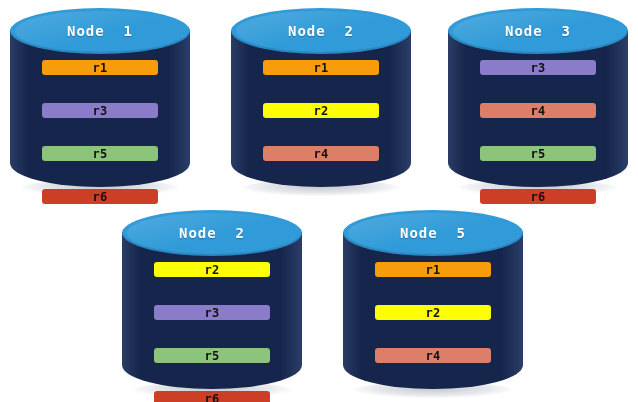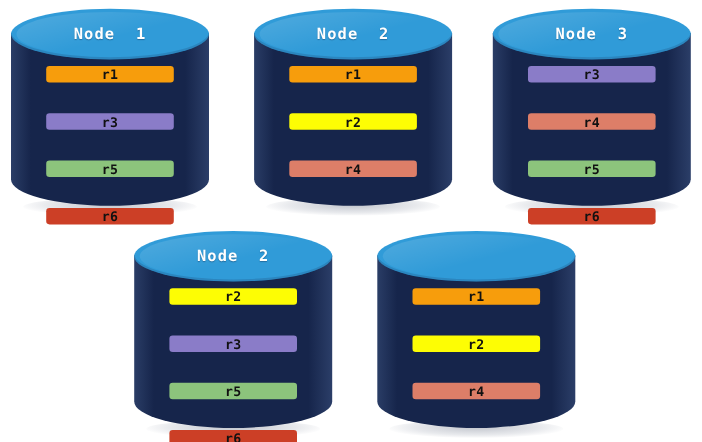--- a/index.html
+++ b/index.html
@@ -198,19 +198,20 @@
         <div class="replica" style="background: rgb(140, 196, 124);">r5</div>
         <div class="replica" style="background: rgb(204, 63, 38);">r6</div>
       </div>
     </div>
     <div class="node" style="left: 343px; top: 210px; width: 180px; height: 185px;">
       <div class="cyl-shadow"></div>
       <div class="cyl">
         <div class="cyl-body"></div>
         <div class="cyl-top" style="background: rgb(48, 155, 216);"></div>
       </div>
+      <div class="node-label">Node  5</div>
       <div class="replica-list">
         <div class="replica" style="background: rgb(247, 157, 12);">r1</div>
         <div class="replica" style="background: rgb(253, 253, 4);">r2</div>
         <div class="replica" style="background: rgb(221, 126, 104);">r4</div>
       </div>
     </div>
   </div>
 
 </body></html>

